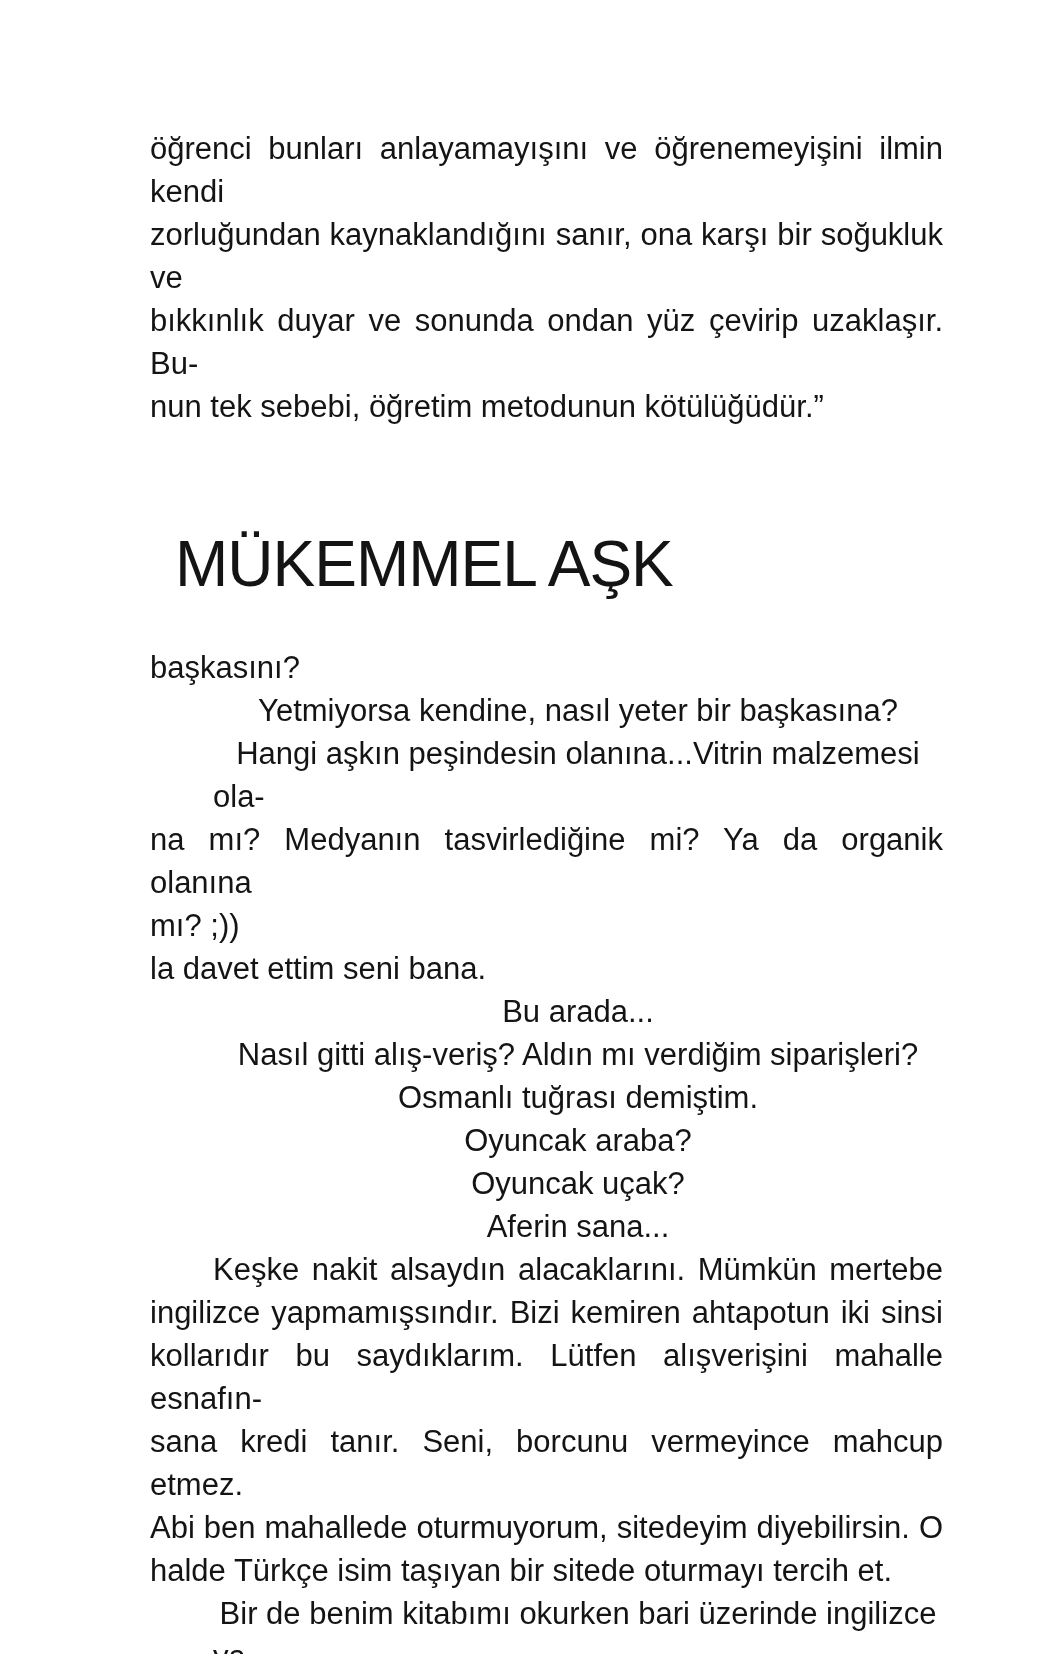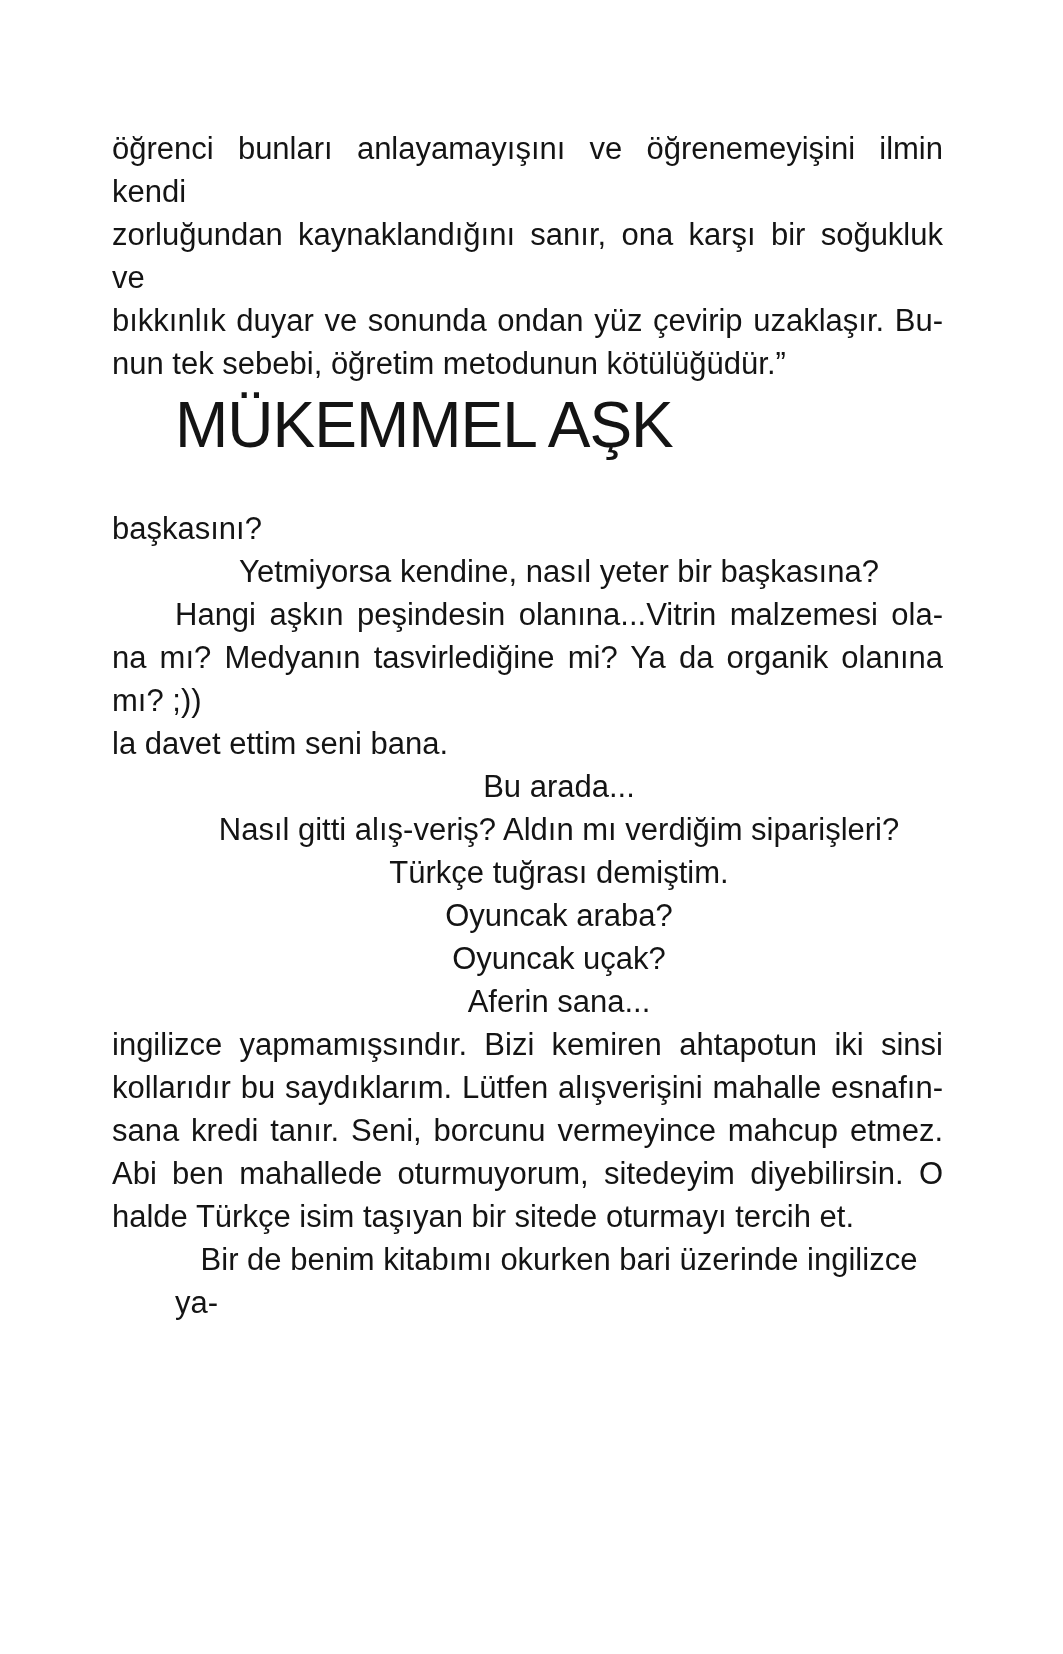--- a/index.html
+++ b/index.html
@@ -18,33 +18,35 @@
     padding: 127px 120px 0 112px;
     overflow: hidden;
   }
   .textblock {
     width: 831px;
   }
   .line {
     font-size: 31px;
     line-height: 43px;
     white-space: nowrap;
+    margin-left: 38px;
   }
   
   .line.j {
     white-space: normal;
     text-align: justify;
     text-align-last: justify;
   }
   .line.ind {
     padding-left: 63px;
     box-sizing: border-box;
     text-align: center;
   }
   .chapter-heading {
+    margin-top: 96px;
     padding-left: 63px;
     font-size: 64px;
     line-height: 80px;
     letter-spacing: -1px;
     font-weight: 400;
     white-space: nowrap;
   }
   .body-block {
     margin-top: 42px;
   }
@@ -65,24 +67,25 @@
 
   <div class="textblock body-block">
       <div class="line">başkasını?</div>
       <div class="line ind">Yetmiyorsa kendine, nasıl yeter bir başkasına?</div>
       <div class="line j ind">Hangi aşkın peşindesin olanına...Vitrin malzemesi ola-</div>
       <div class="line j">na mı? Medyanın tasvirlediğine mi? Ya da organik olanına</div>
       <div class="line">mı? ;))</div>
       <div class="line">la davet ettim seni bana.</div>
       <div class="line ind">Bu arada...</div>
       <div class="line ind">Nasıl gitti alış-veriş? Aldın mı verdiğim siparişleri?</div>
-      <div class="line ind">Türkçe tuğrası demiştim.</div>
+      <div class="line ind">Osmanlı tuğrası demiştim.</div>
       <div class="line ind">Oyuncak araba?</div>
       <div class="line ind">Oyuncak uçak?</div>
       <div class="line ind">Aferin sana...</div>
+      <div class="line j ind">Keşke nakit alsaydın alacaklarını. Mümkün mertebe</div>
       <div class="line j">ingilizce yapmamışsındır. Bizi kemiren ahtapotun iki sinsi</div>
       <div class="line j">kollarıdır bu saydıklarım. Lütfen alışverişini mahalle esnafın-</div>
       <div class="line j">sana kredi tanır. Seni, borcunu vermeyince mahcup etmez.</div>
       <div class="line j">Abi ben mahallede oturmuyorum, sitedeyim diyebilirsin. O</div>
       <div class="line">halde Türkçe isim taşıyan bir sitede oturmayı tercih et.</div>
       <div class="line j ind">Bir de benim kitabımı okurken bari üzerinde ingilizce ya-</div>
     </div>
 
 </div>
 

